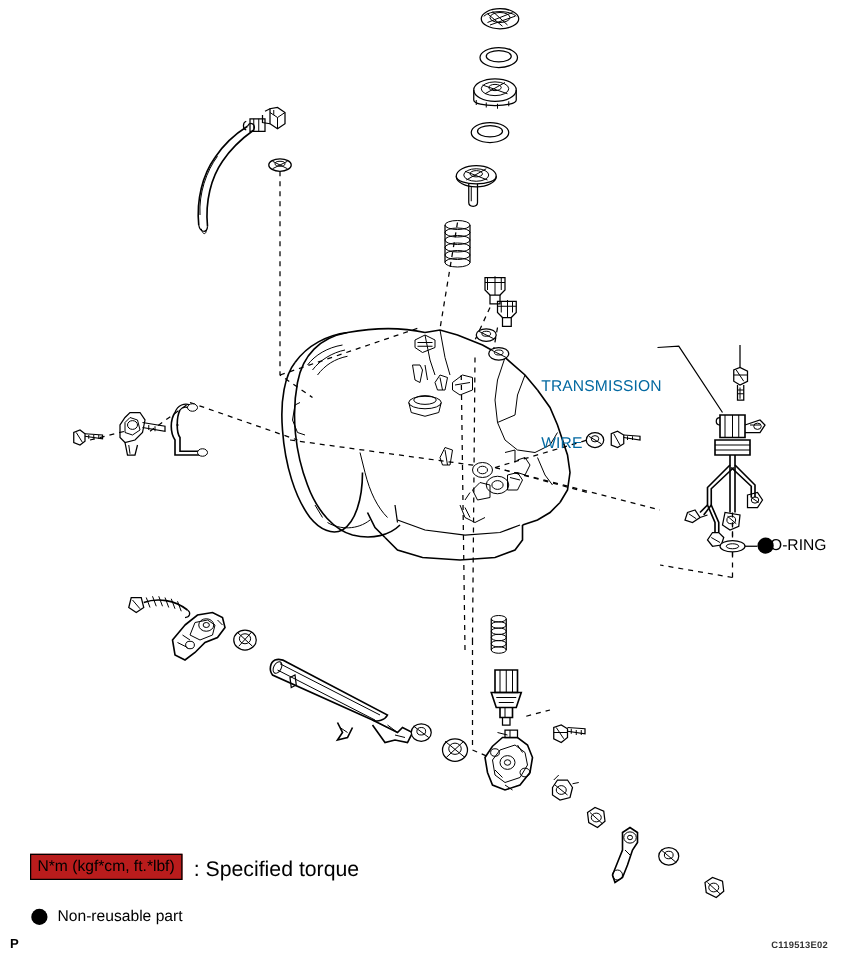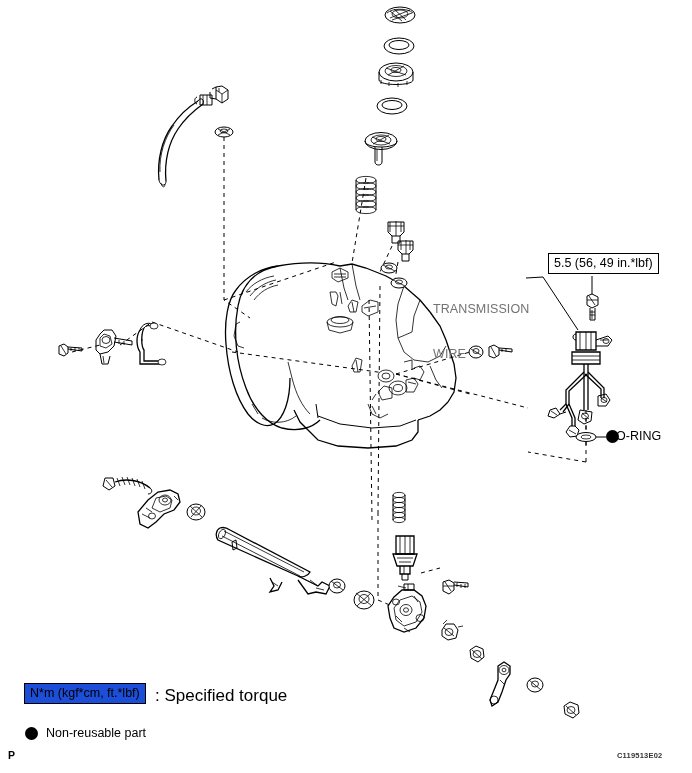--- a/index.html
+++ b/index.html
@@ -25,21 +25,21 @@
   .abs { position: absolute; }
 
   
   .label-txt {
     position: absolute;
     font-family: "Liberation Sans", sans-serif;
     font-size: 12.5px;
     line-height: 15px;
     letter-spacing: .1px;
     white-space: pre;
-    color: #737373;
+    color: #0369a1;
   }
   #transmission-wire-label {
     left: 433px;
     top: 272px;
     width: 110px;
   }
   
   .torque-box {
     position: absolute;
     border: 1.6px solid #000;
@@ -51,21 +51,21 @@
     line-height: 14px;
   }
   #torque-callout-box { left: 548px; top: 253px; }
 
   
   #legend-torque-box {
     position: absolute;
     left: 24px;
     top: 683px;
     border: 1.6px solid #000;
-    background: #1d4ed8;
+    background: #b91c1c;
     font-size: 12.5px;
     padding: 2px 5px 3px 5px;
     white-space: nowrap;
     line-height: 14px;
   }
   #legend-torque-text {
     position: absolute;
     left: 155px;
     top: 686px;
     font-size: 17px;
@@ -603,21 +603,20 @@
       <path class="thin" d="M566 706 L576 715"></path>
     </g>
 
   </svg>
 
   <div class="label-txt" id="transmission-wire-label">
     <div>TRANSMISSION</div>
     <div>WIRE</div>
   </div>
 
-  <div class="torque-box" id="torque-callout-box">5.5 (56, 49 in.*lbf)</div>
 
   <div id="oring-dot"></div>
   <div id="oring-text">O-RING</div>
 
   <div id="legend-torque-box">N*m (kgf*cm, ft.*lbf)</div>
   <div id="legend-torque-text">: Specified torque</div>
   <div id="legend-nonreuse-dot"></div>
   <div id="legend-nonreuse-text">Non-reusable part</div>
 
   <div id="page-mark">P</div>

